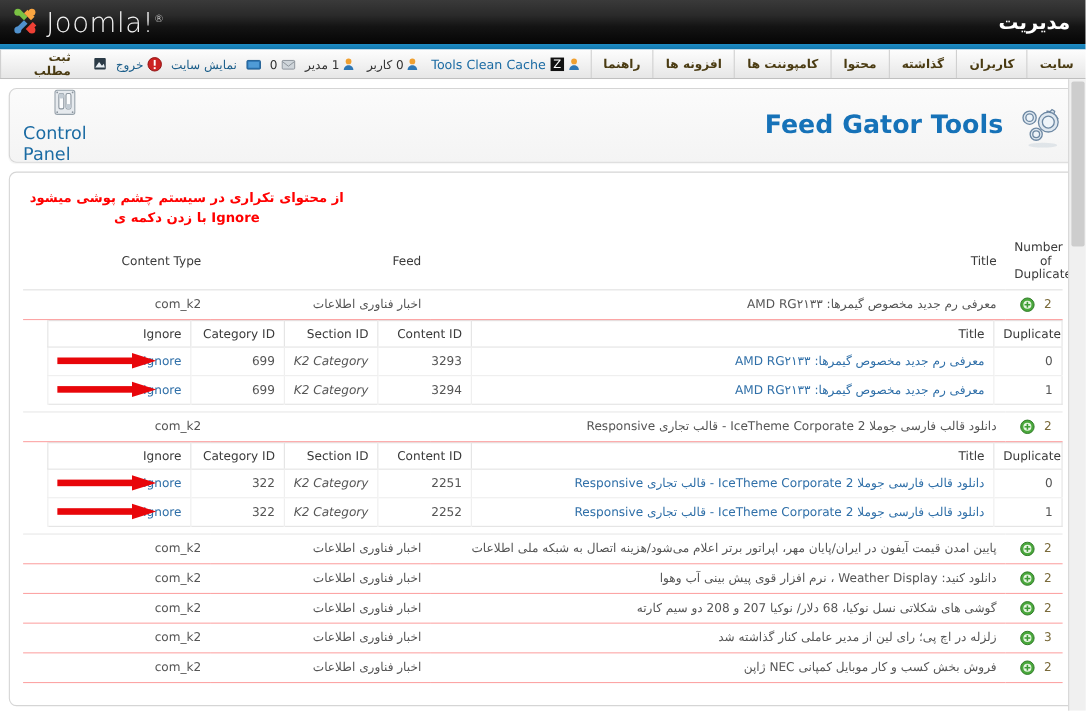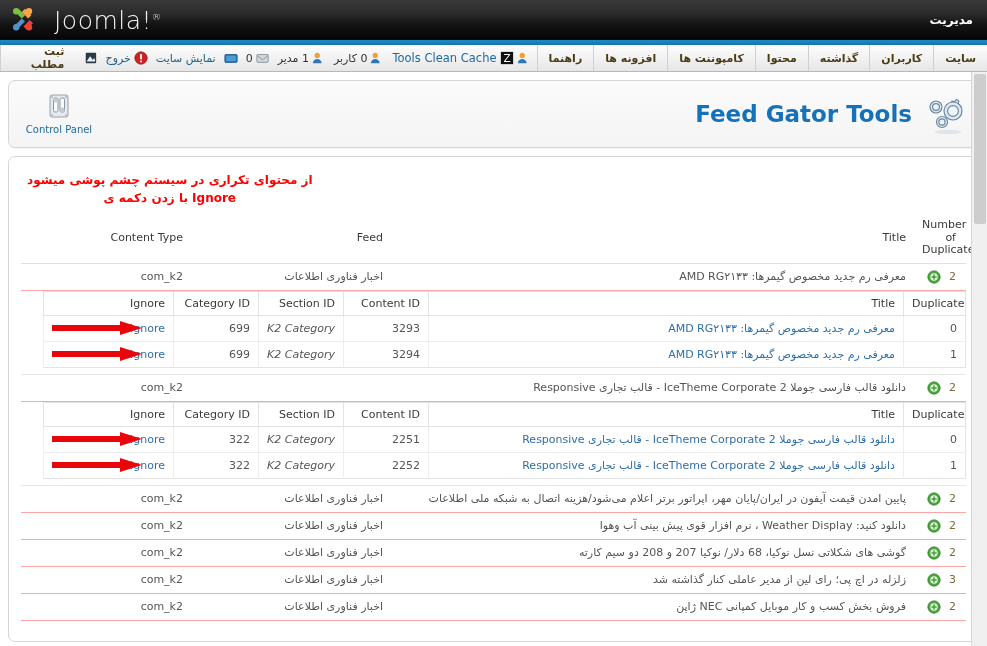--- a/index.html
+++ b/index.html
@@ -14,33 +14,33 @@
   
   .topbar {
     position: relative;
     height: 40px;
     background: linear-gradient(to bottom, #3a3a3a 0%, #2a2a2a 35%, #141414 60%, #050505 100%);
     display: flex;
     align-items: center;
     justify-content: space-between;
     padding: 0 14px 0 8px;
   }
-  .brand { display: flex; align-items: center; gap: 12px; }
+  .brand { display: flex; align-items: center; gap: 0; }
   .brand-logo { width: 34px; height: 32px; display:block; }
   .brand-text {
     color: #f2f2f2;
     font-size: 25px;
     letter-spacing: .5px;
     font-family: "DejaVu Sans", "Liberation Sans", sans-serif;
     font-weight: 300;
   }
   .brand-text sup { font-size: 9px; vertical-align: super; }
   .topbar-title {
     color: #ffffff;
-    font-size: 12px;
+    font-size: 18px;
     font-weight: bold;
     direction: rtl;
   }
   .blue-stripe {
     height: 5px;
     background: linear-gradient(to bottom,#1d8cc4,#1277ad);
   }
 
   
   .menubar {
@@ -109,21 +109,21 @@
     display: flex;
     align-items: center;
     justify-content: space-between;
     padding: 0 10px 0 12px;
     position: relative;
   }
   .cpanel-btn {
     display:flex; flex-direction:column; align-items:center; gap:3px;
     cursor:pointer; width: 76px;
   }
-  .cpanel-label { color:#1b6ba3; font-size:10px; }
+  .cpanel-label { color:#1b6ba3; font-size:16px; }
   .title-wrap { display:flex; align-items:center; gap:10px; }
   .page-title {
     color:#1672b8;
     font-size: 23px;
     font-weight: bold;
     font-family: "DejaVu Sans", "Liberation Sans", sans-serif;
   }
 
   
   .content-panel {

